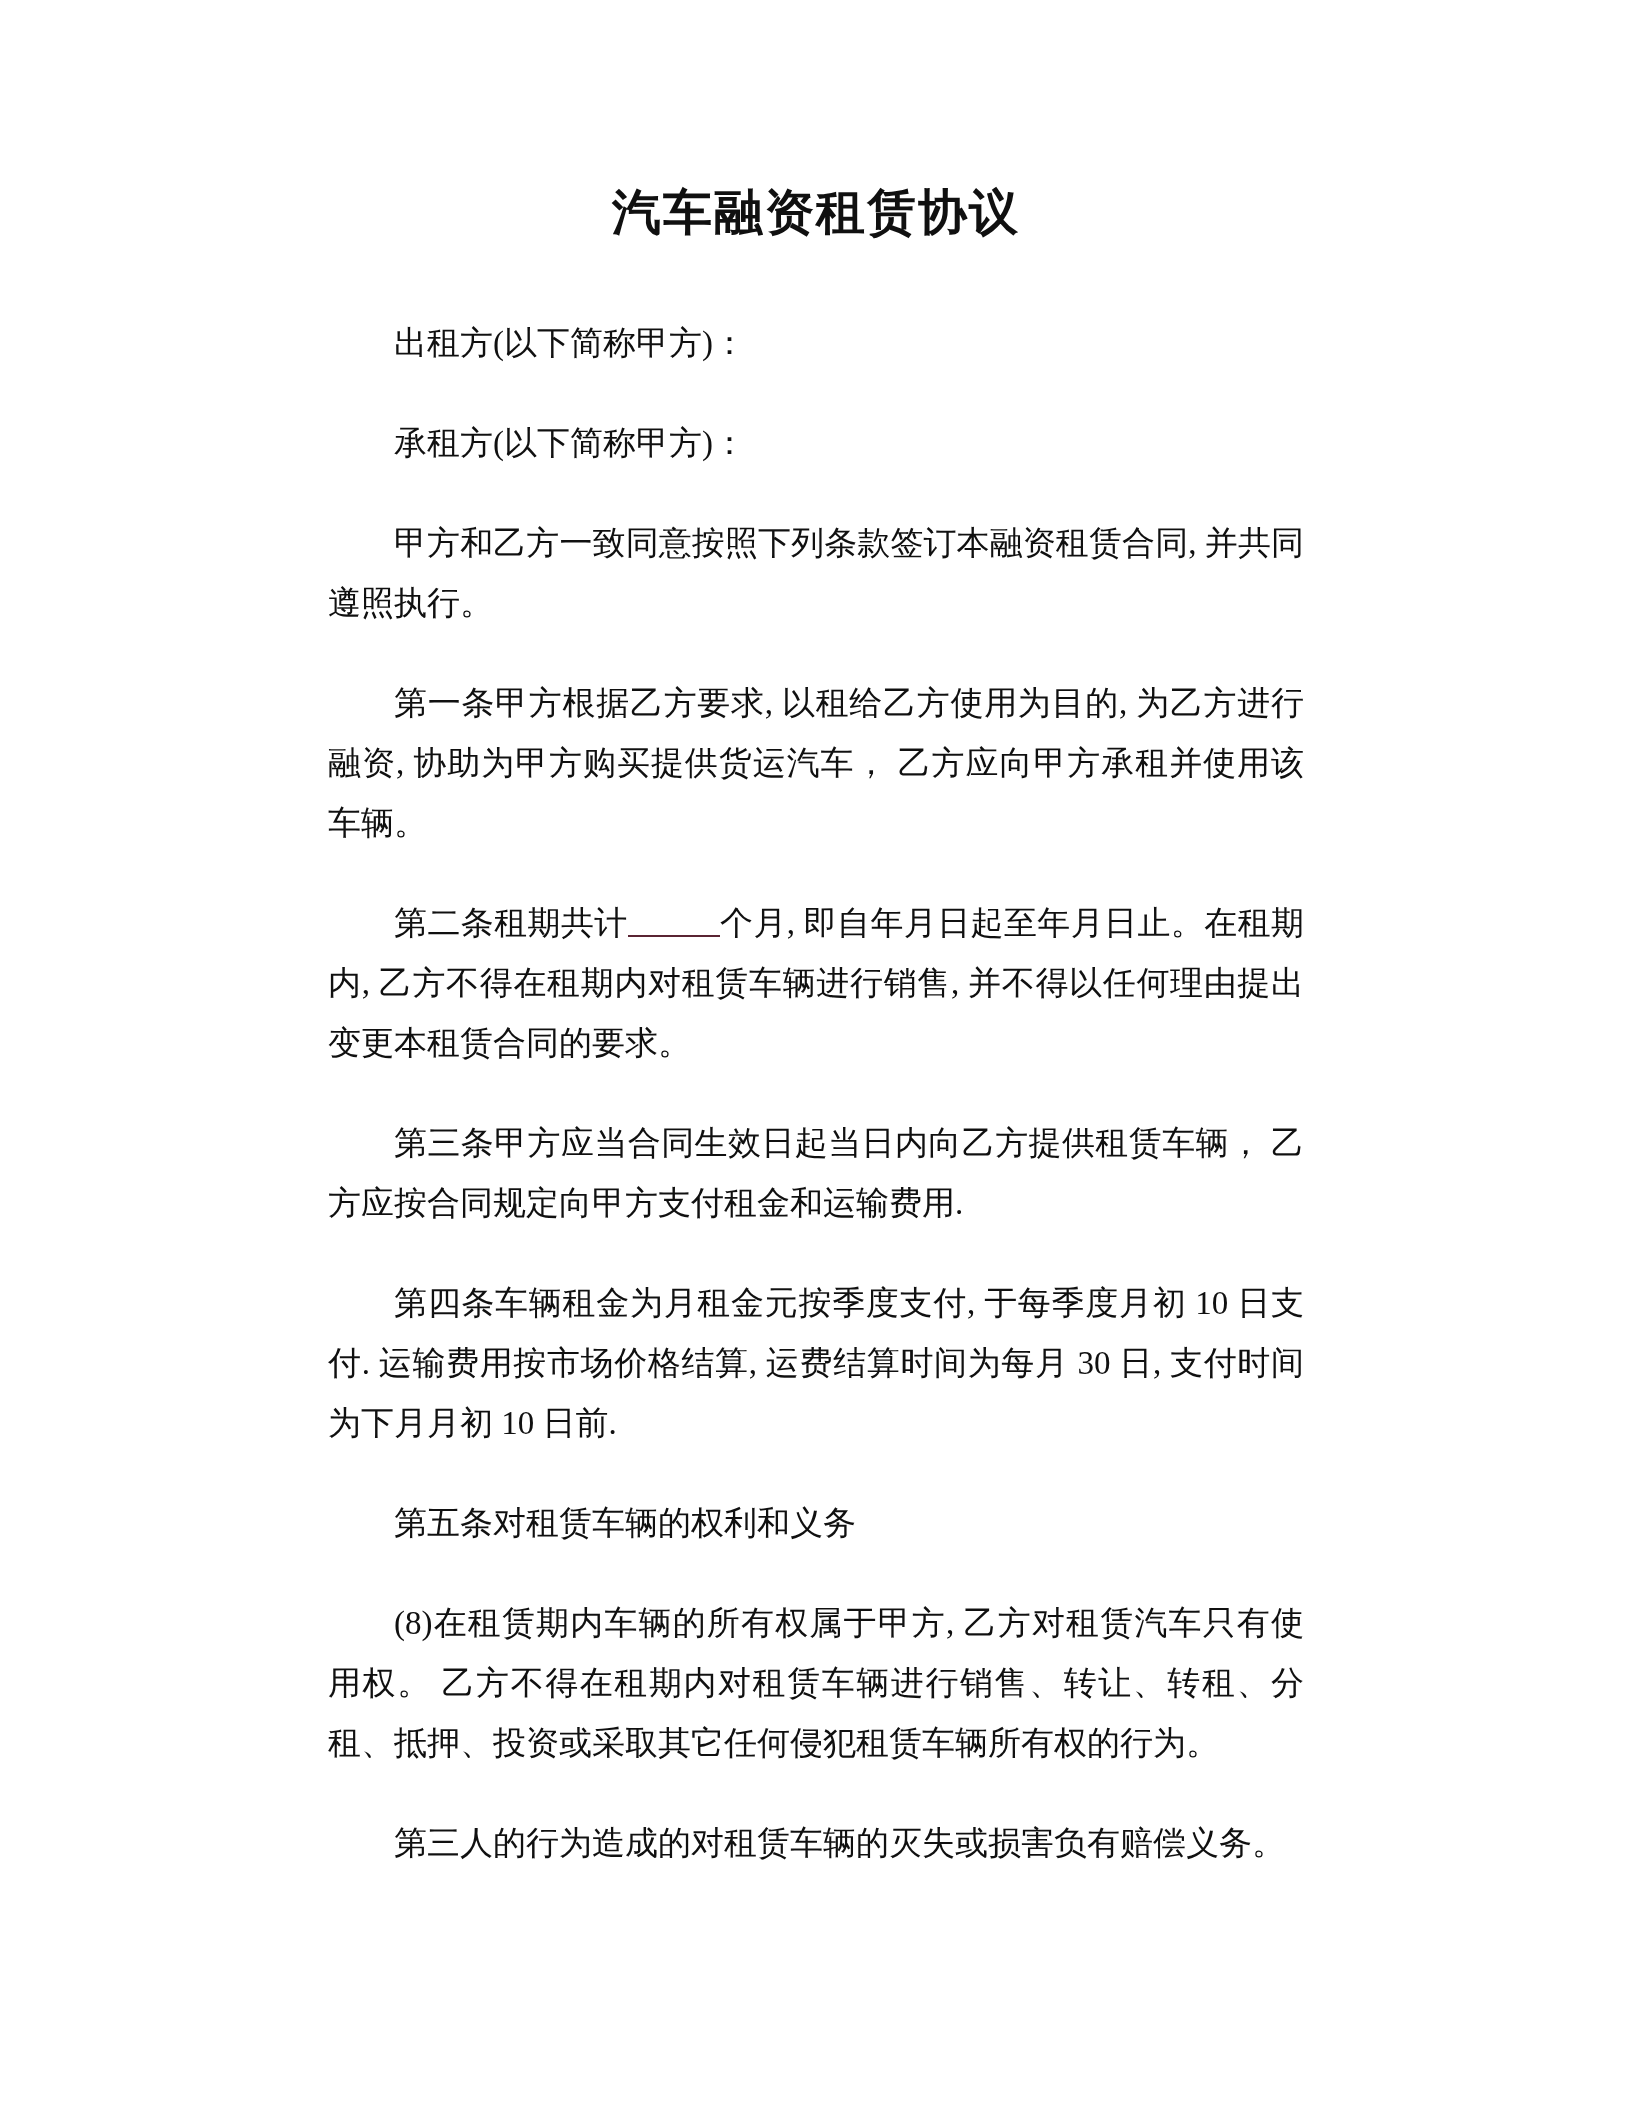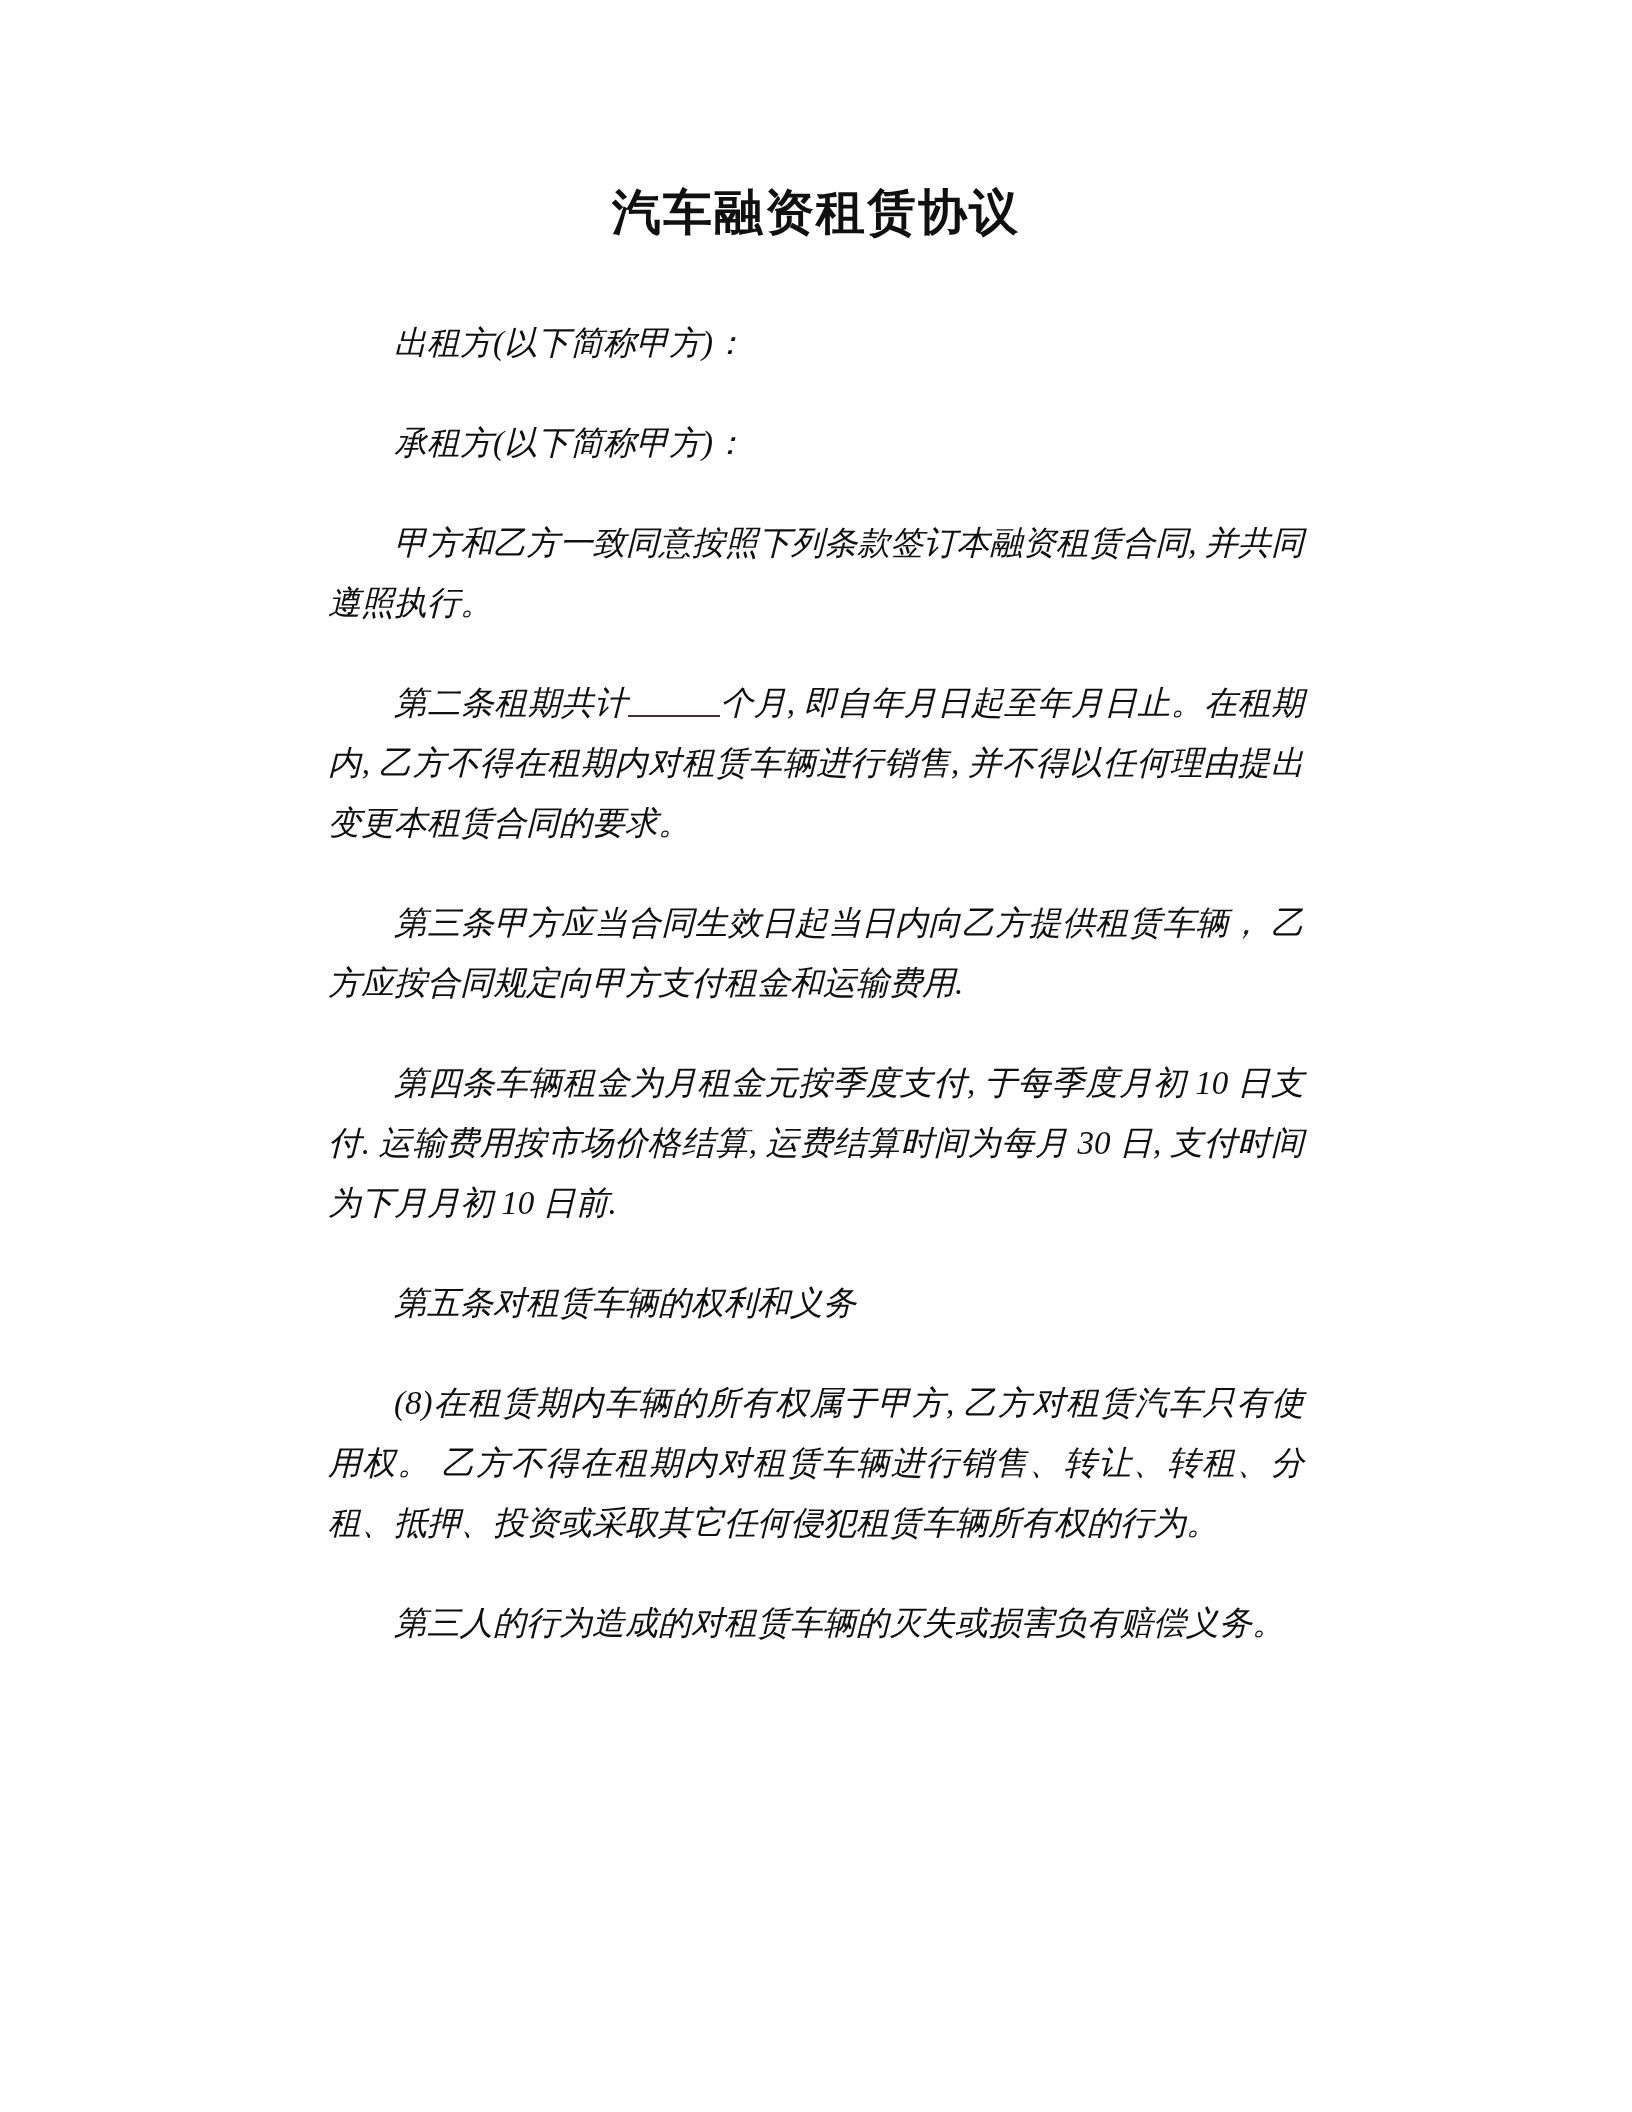--- a/index.html
+++ b/index.html
@@ -27,21 +27,20 @@
     text-align: center;
     text-indent: 0;
     line-height: 56px;
     margin: 0 0 72px 0;
     letter-spacing: 2px;
   }
   .para {
     margin: 0 0 40px 0;
     text-indent: 2em;
     word-break: break-all;
-    font-style: italic;
   }
   .blank-line {
     display: inline-block;
     width: 92px;
     height: 0.9em;
     border-bottom: 2px solid #5a2433; 
     margin-bottom: -3px;
   }
 </style>
 </head>
@@ -50,20 +49,21 @@
 <div class="page">
 
   <h1 class="doc-title">汽车融资租赁协议</h1>
 
   <p class="para">出租方(以下简称甲方)：</p>
 
   <p class="para">承租方(以下简称甲方)：</p>
 
   <p class="para">甲方和乙方一致同意按照下列条款签订本融资租赁合同, 并共同遵照执行。</p>
 
+  <p class="para">第一条甲方根据乙方要求, 以租给乙方使用为目的, 为乙方进行融资, 协助为甲方购买提供货运汽车， 乙方应向甲方承租并使用该车辆。</p>
 
   <p class="para"><span>第二条租期共计</span><span class="blank-line"></span><span>个月, 即自年月日起至年月日止。在租期内, 乙方不得在租期内对租赁车辆进行销售, 并不得以任何理由提出变更本租赁合同的要求。</span></p>
 
   <p class="para">第三条甲方应当合同生效日起当日内向乙方提供租赁车辆， 乙方应按合同规定向甲方支付租金和运输费用.</p>
 
   <p class="para">第四条车辆租金为月租金元按季度支付, 于每季度月初 10 日支付. 运输费用按市场价格结算, 运费结算时间为每月 30 日, 支付时间为下月月初 10 日前.</p>
 
   <p class="para">第五条对租赁车辆的权利和义务</p>
 
   <p class="para">(8)在租赁期内车辆的所有权属于甲方, 乙方对租赁汽车只有使用权。 乙方不得在租期内对租赁车辆进行销售、转让、转租、分租、抵押、投资或采取其它任何侵犯租赁车辆所有权的行为。</p>

